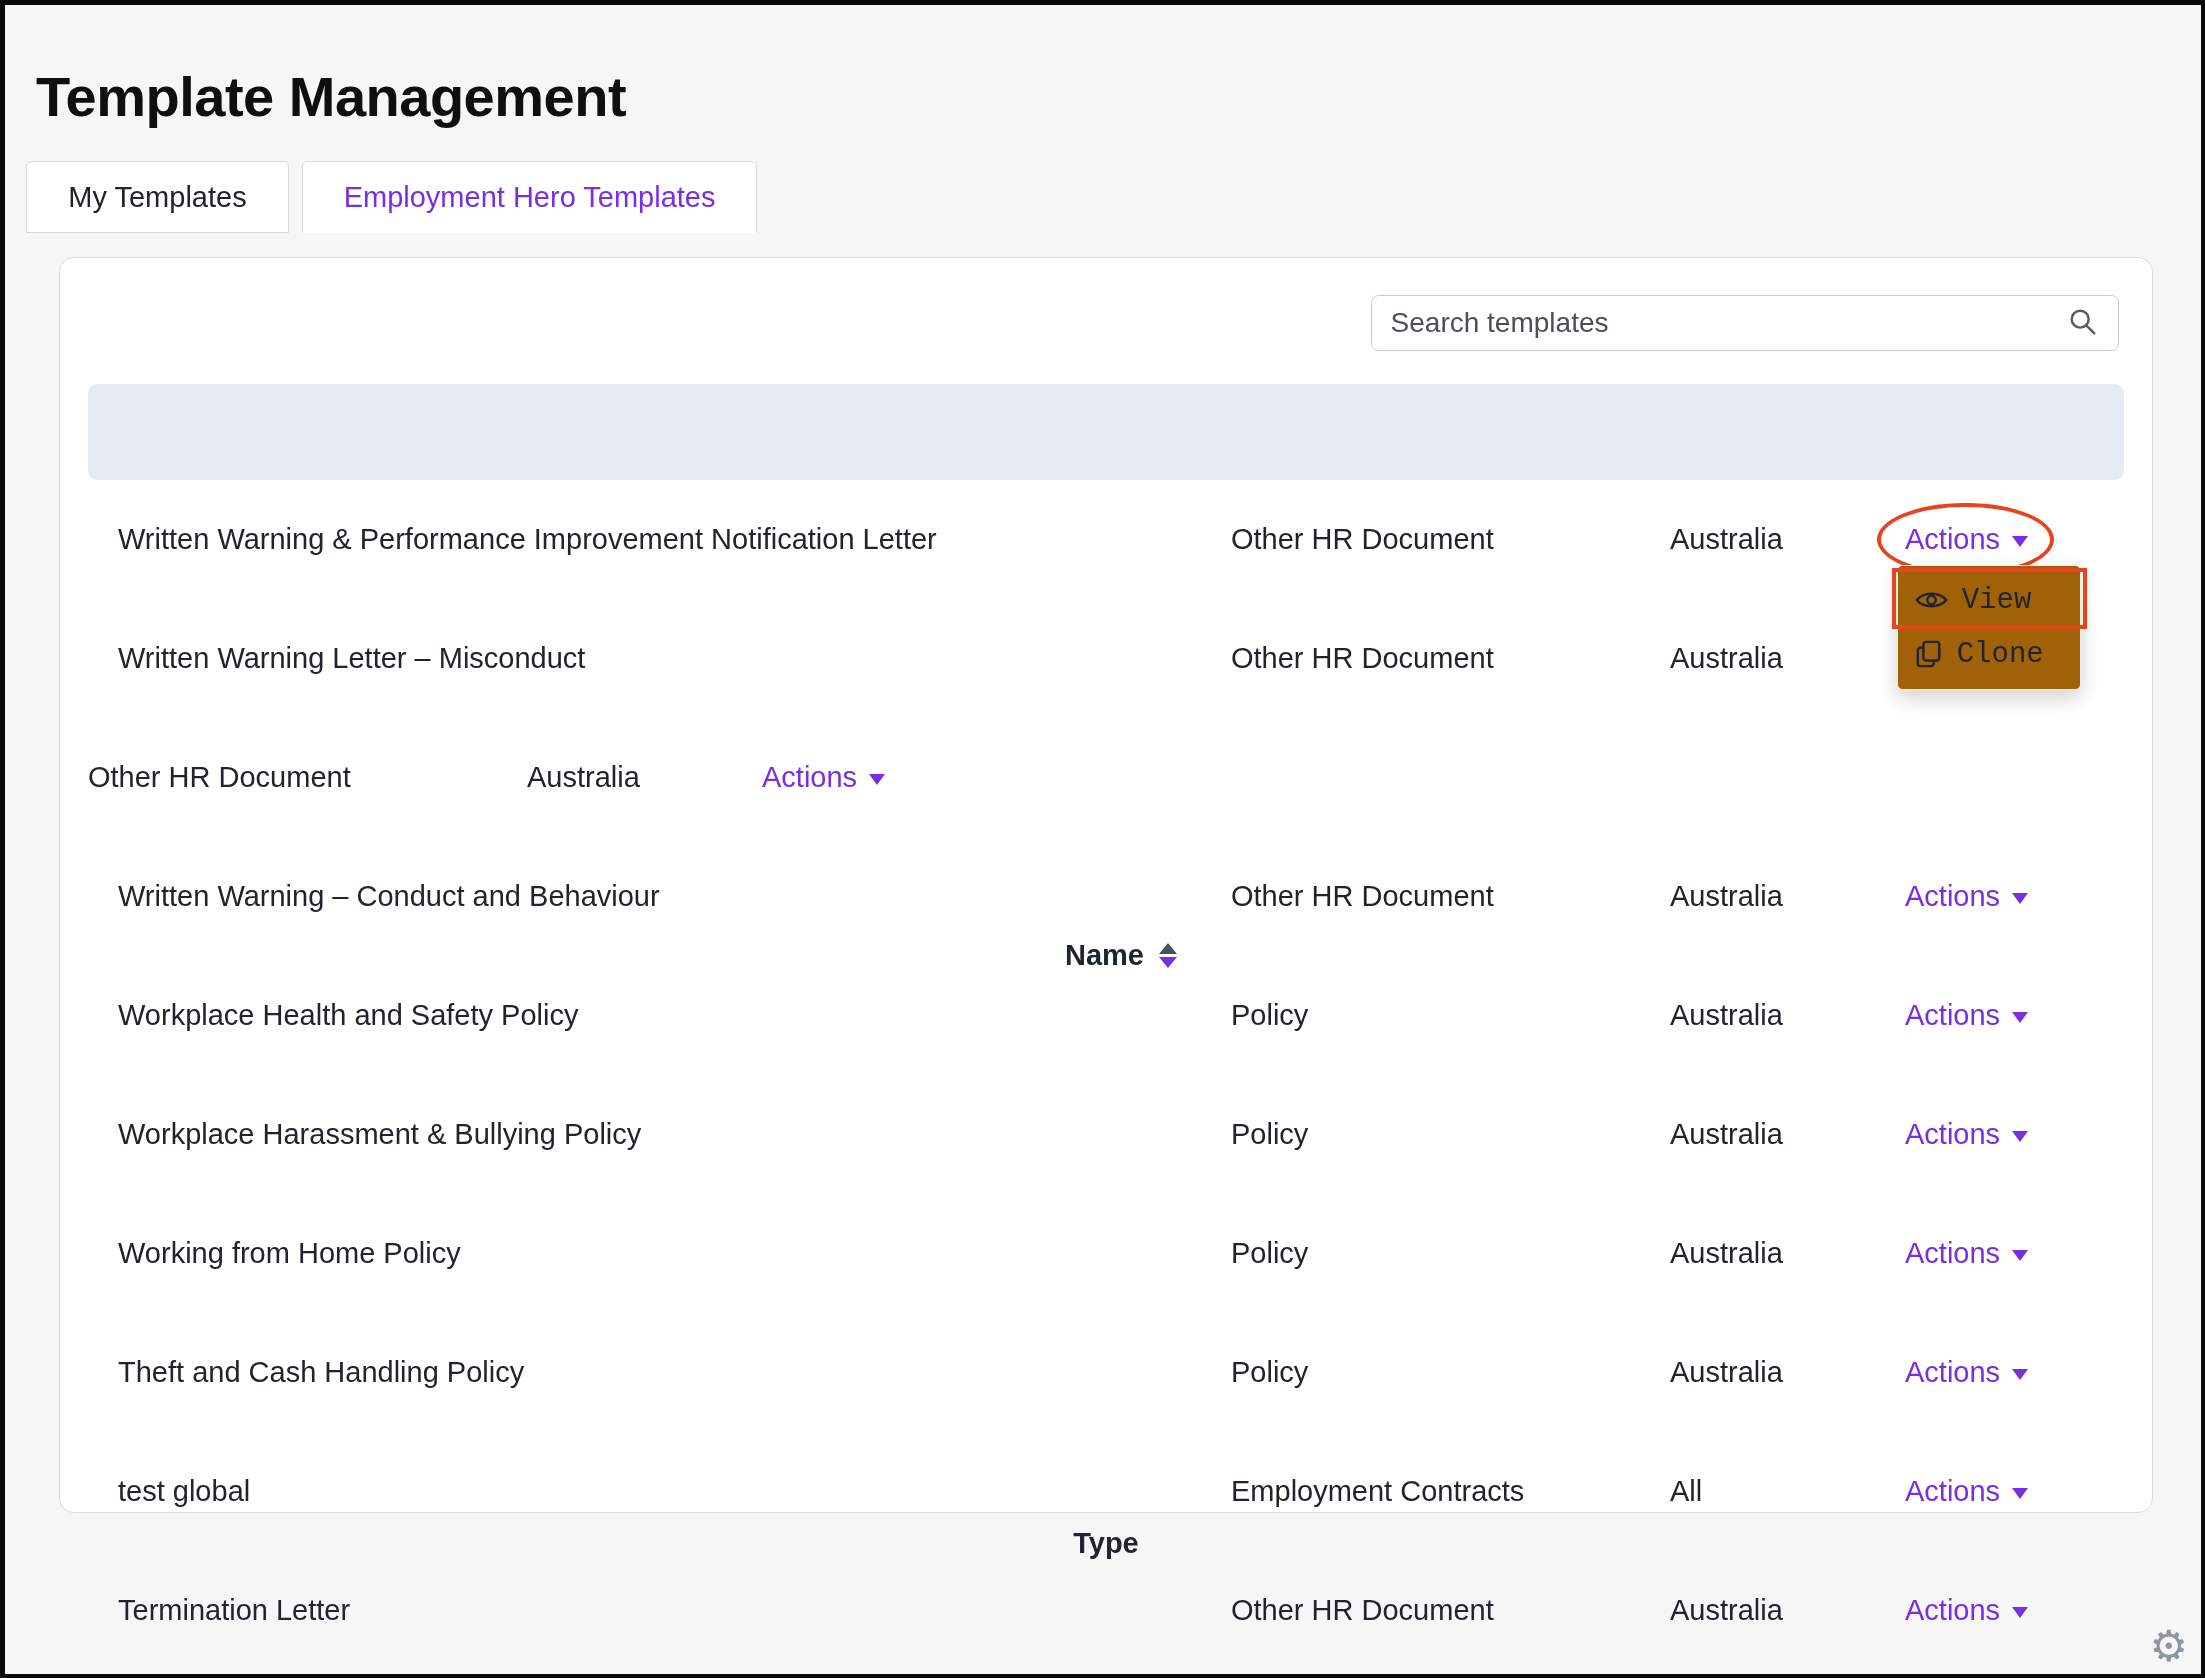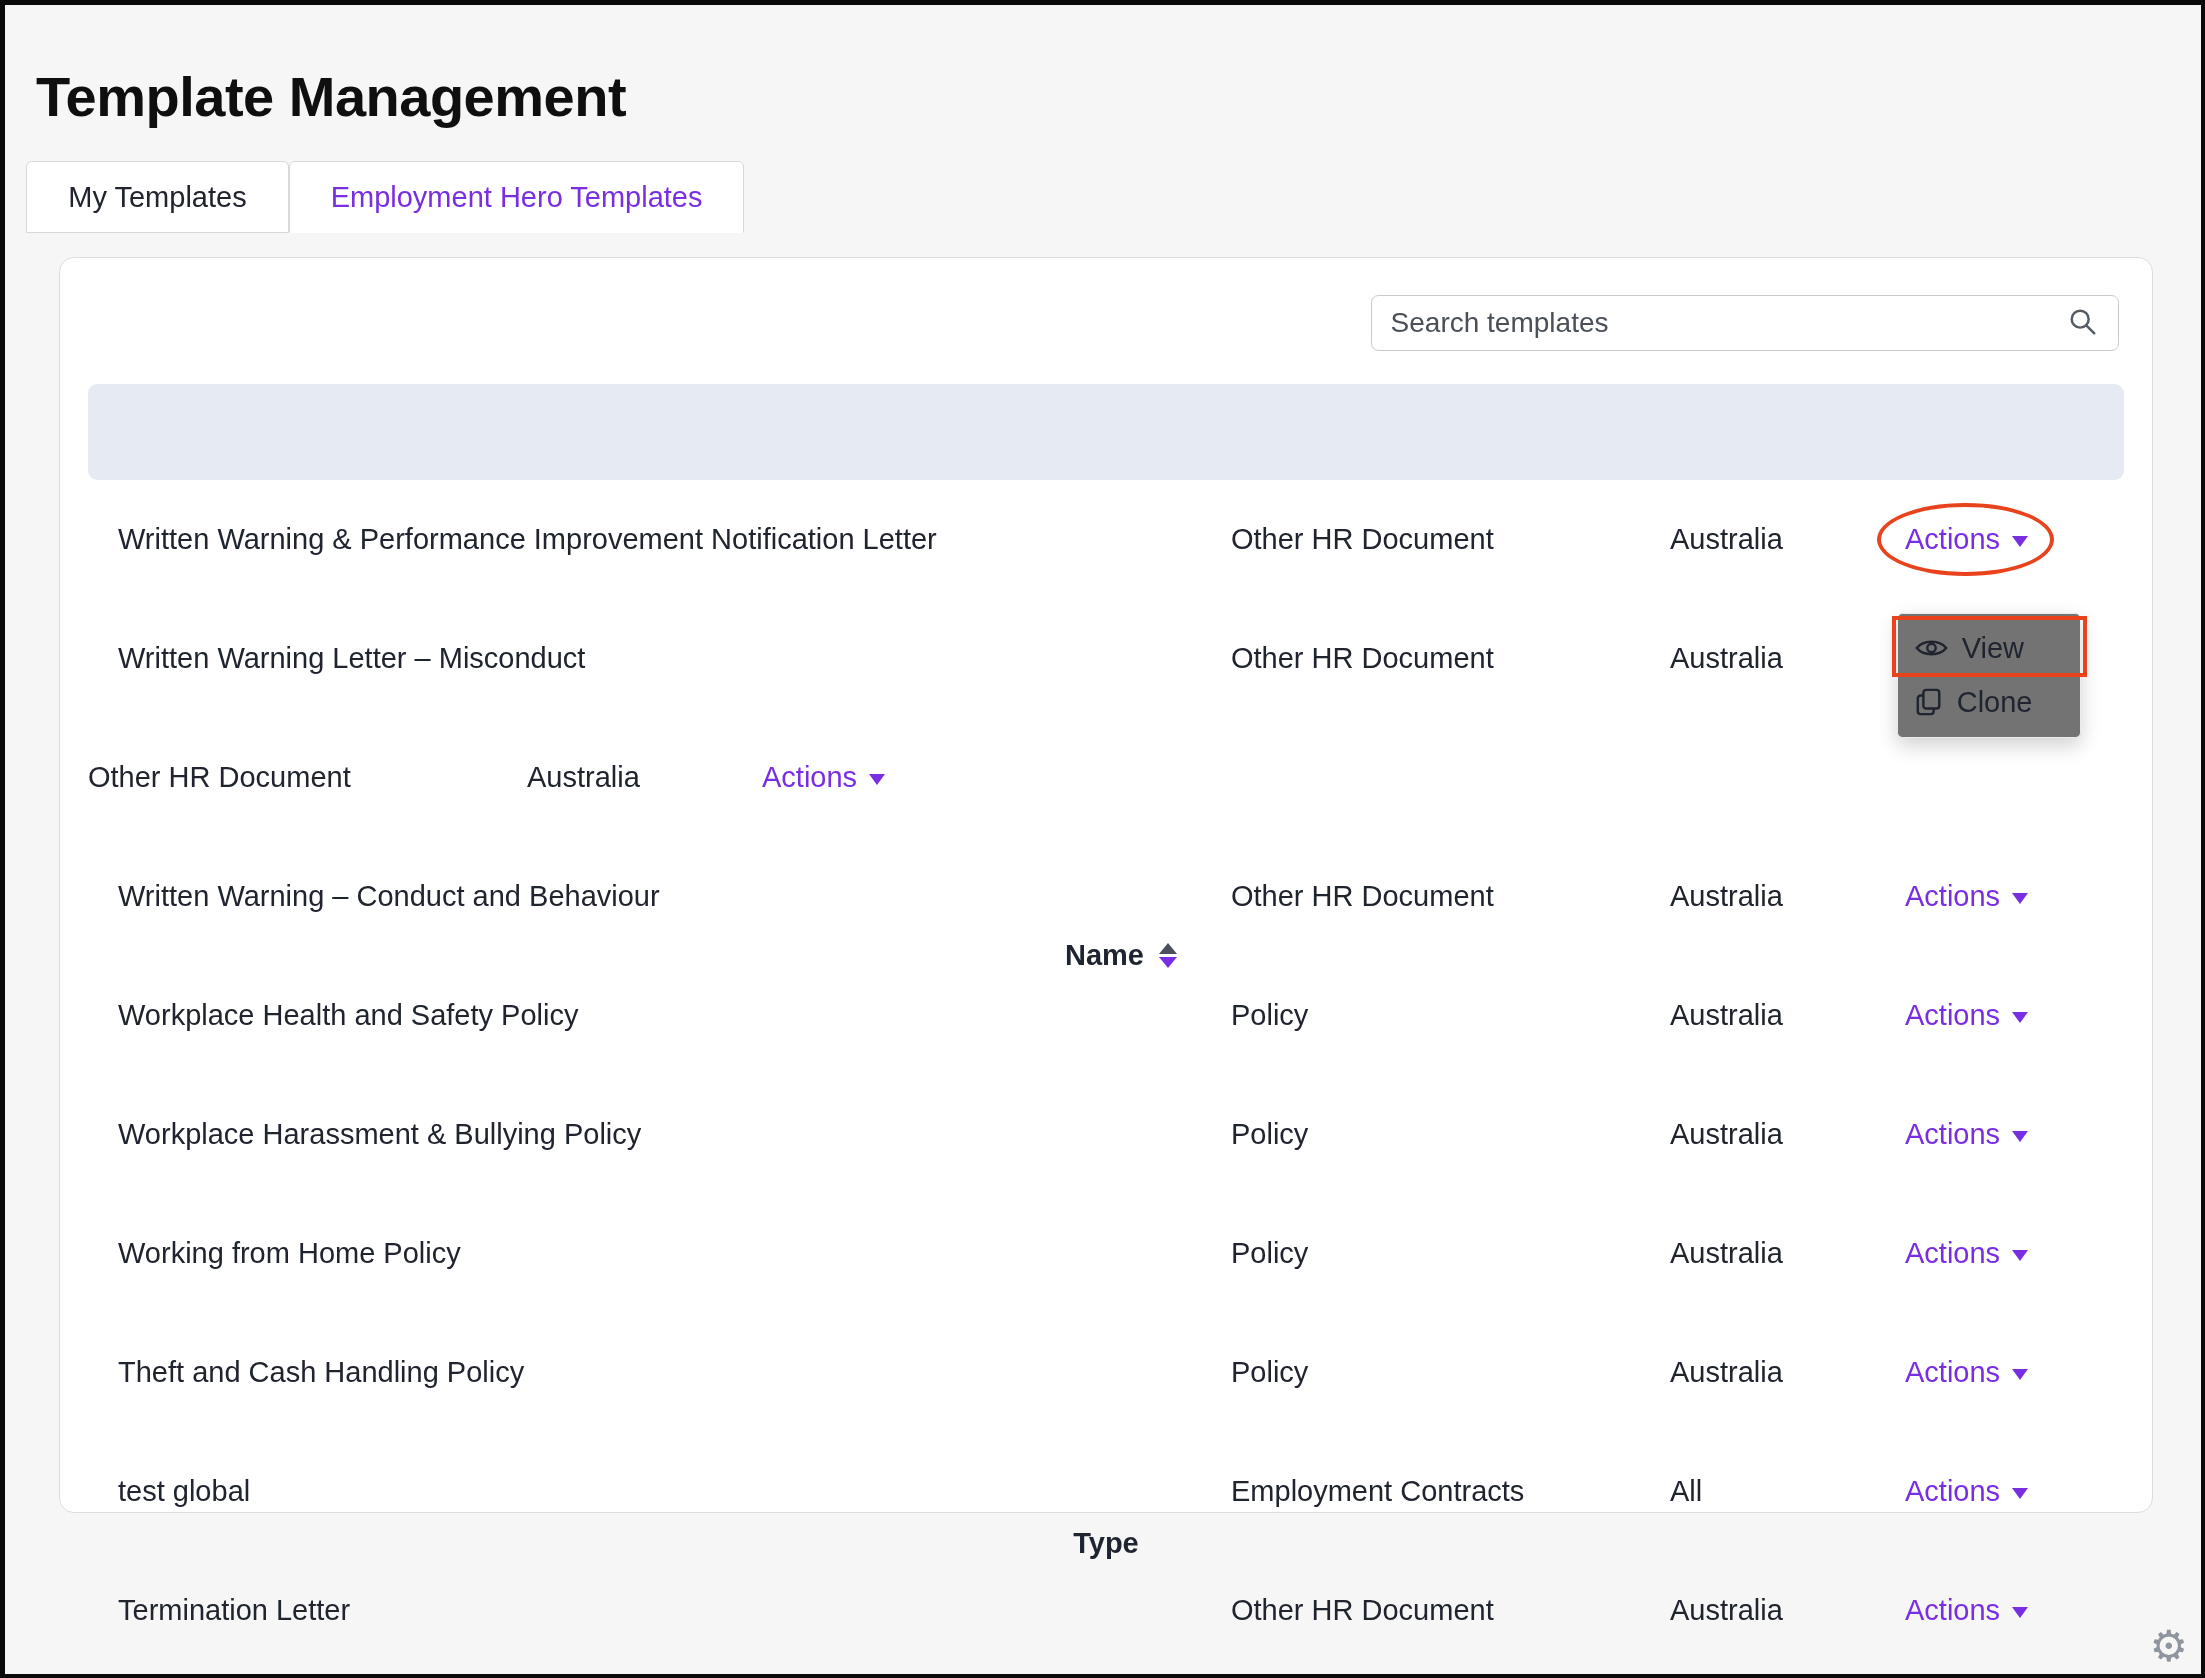--- a/index.html
+++ b/index.html
@@ -20,21 +20,21 @@
   }
   .page-title {
     position:absolute; left:31px; top:26px;
     font-size:56px; font-weight:700; color:#0f0f0f;
     letter-spacing:-0.5px;
     margin-top:33px;
   }
   
   .tabs {
     position:absolute; left:21.3px; top:156px;
-    display:flex; gap:0;
+    display:flex; gap:13px;
   }
   .tab {
     height:72px; padding:0 41px;
     display:flex; align-items:center; justify-content:center;
     background:#fff;
     border:0.9px solid #D8D8D8;
     border-radius:5.6px 5.6px 0 0;
     font-size:29px; color:#20242E;
     cursor:pointer;
   }
@@ -112,28 +112,29 @@
   .ellipse-annotated::before {
     content:"";
     position:absolute;
     left:-28px; right:-26px; top:-20.4px; bottom:-20.4px;
     border:4.6px solid var(--annotation);
     border-radius:50%;
     pointer-events:none;
   }
   
   .dropdown {
-    position:absolute; left:1892px; top:608px;
+    position:absolute; left:1892px; top:560px;
     width:184px;
-    background:#737373;
+    background:#a16207;
     border:0.9px solid #ECECEC;
     border-radius:5.6px;
     box-shadow:0 7.4px 20.4px rgba(0,0,0,0.18);
     padding:7.4px 0;
     z-index:5;
+    font-family:Liberation Mono, monospace;
   }
   .dropdown-item {
     display:flex; align-items:center; gap:14px;
     height:54px; padding:0 16.7px;
     font-size:29px; color:#1F2430;
     cursor:pointer;
   }
   .rect-annotation {
     position:absolute;
     left:-6.5px; right:-6.5px; top:1.9px; height:61px;

